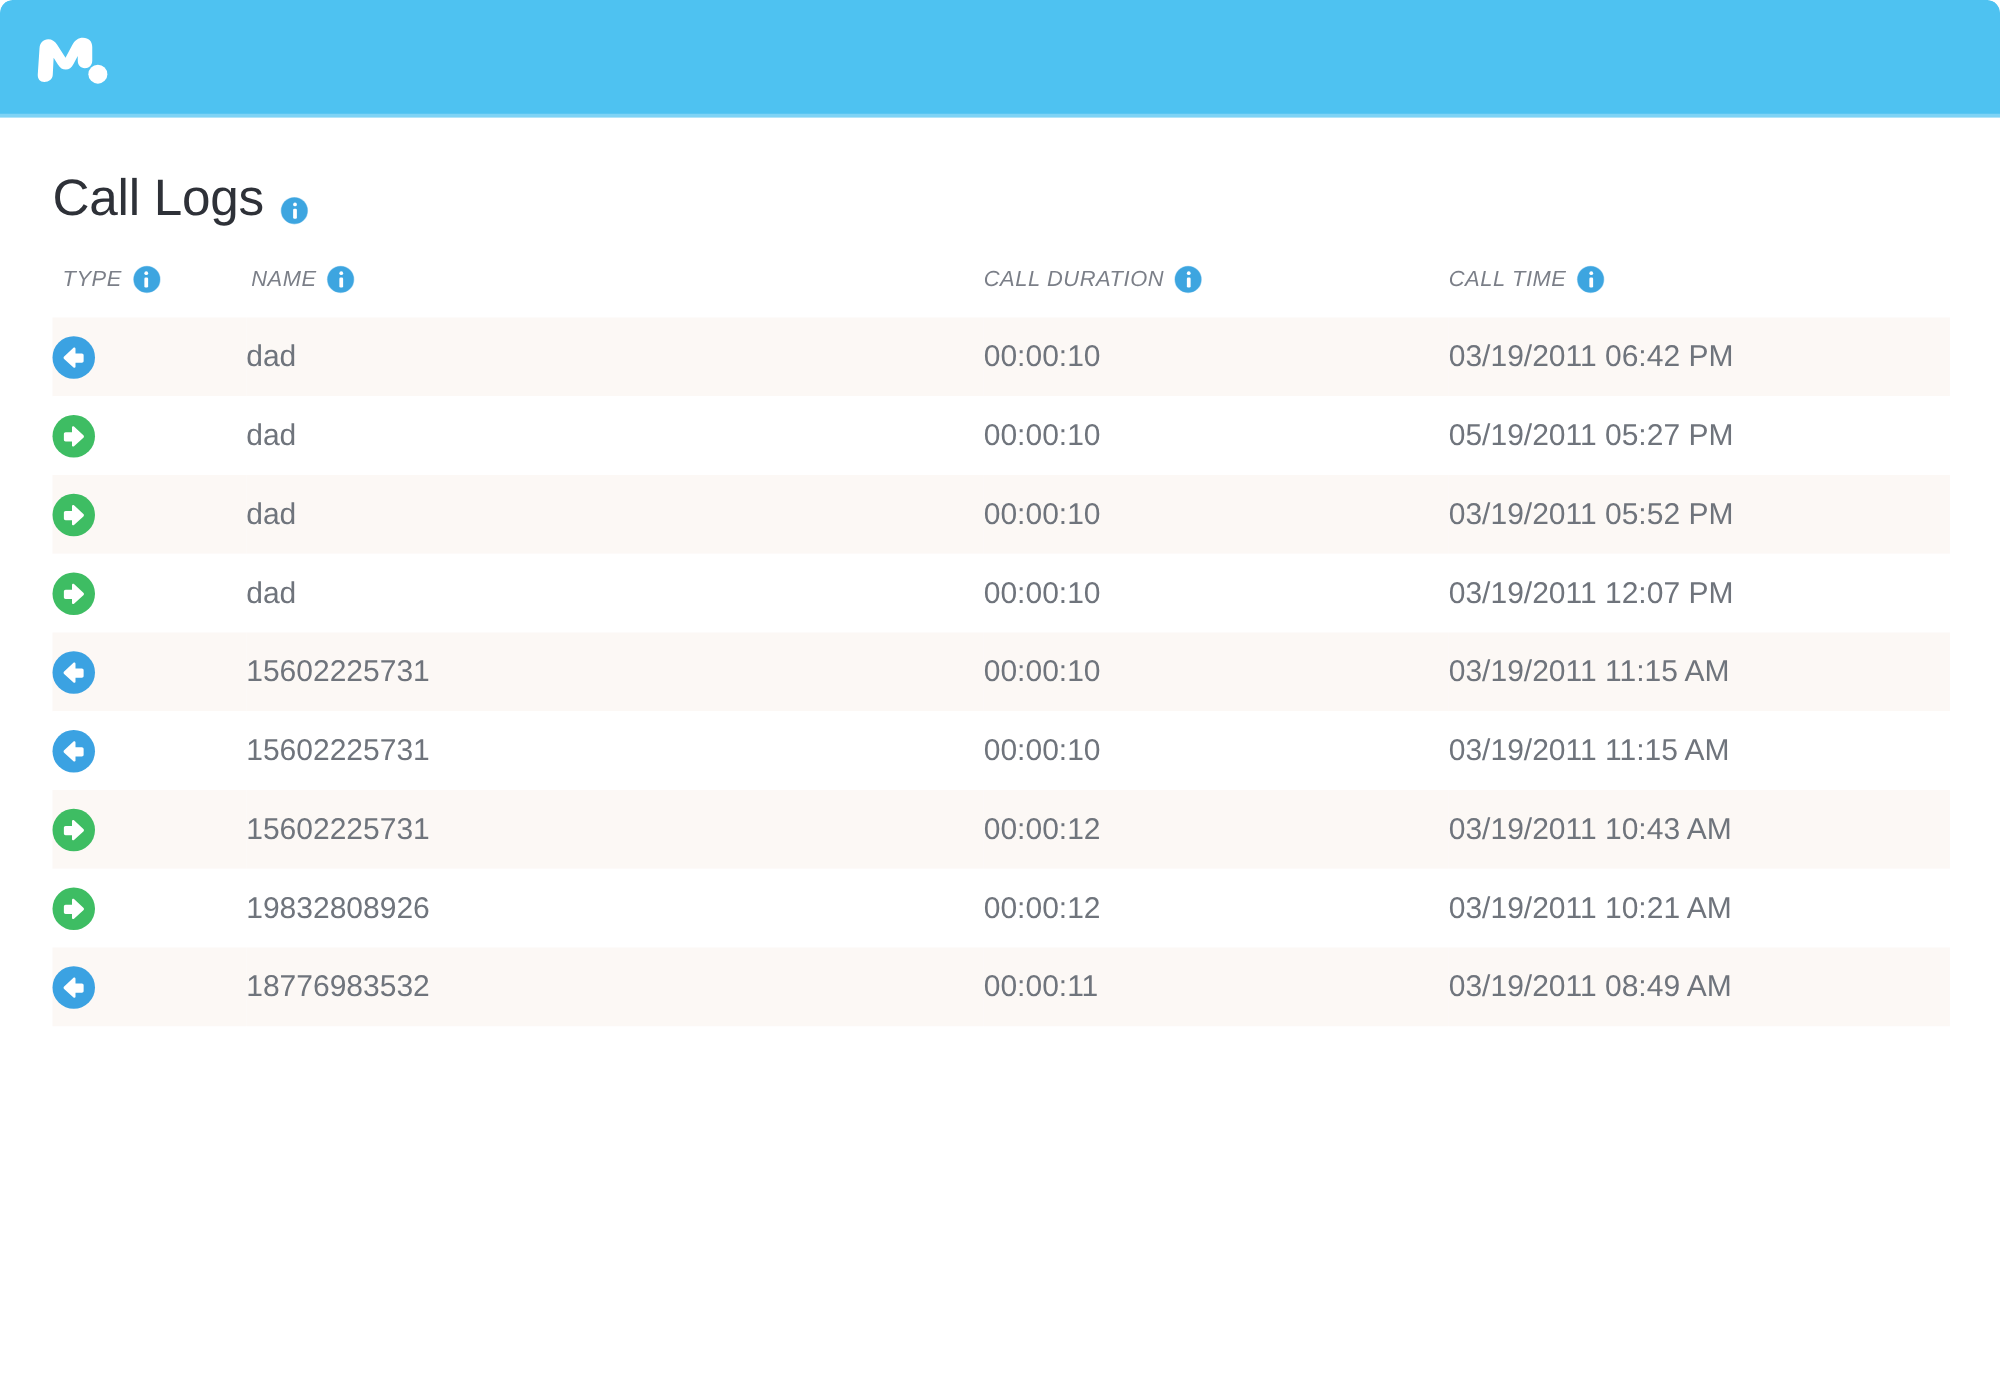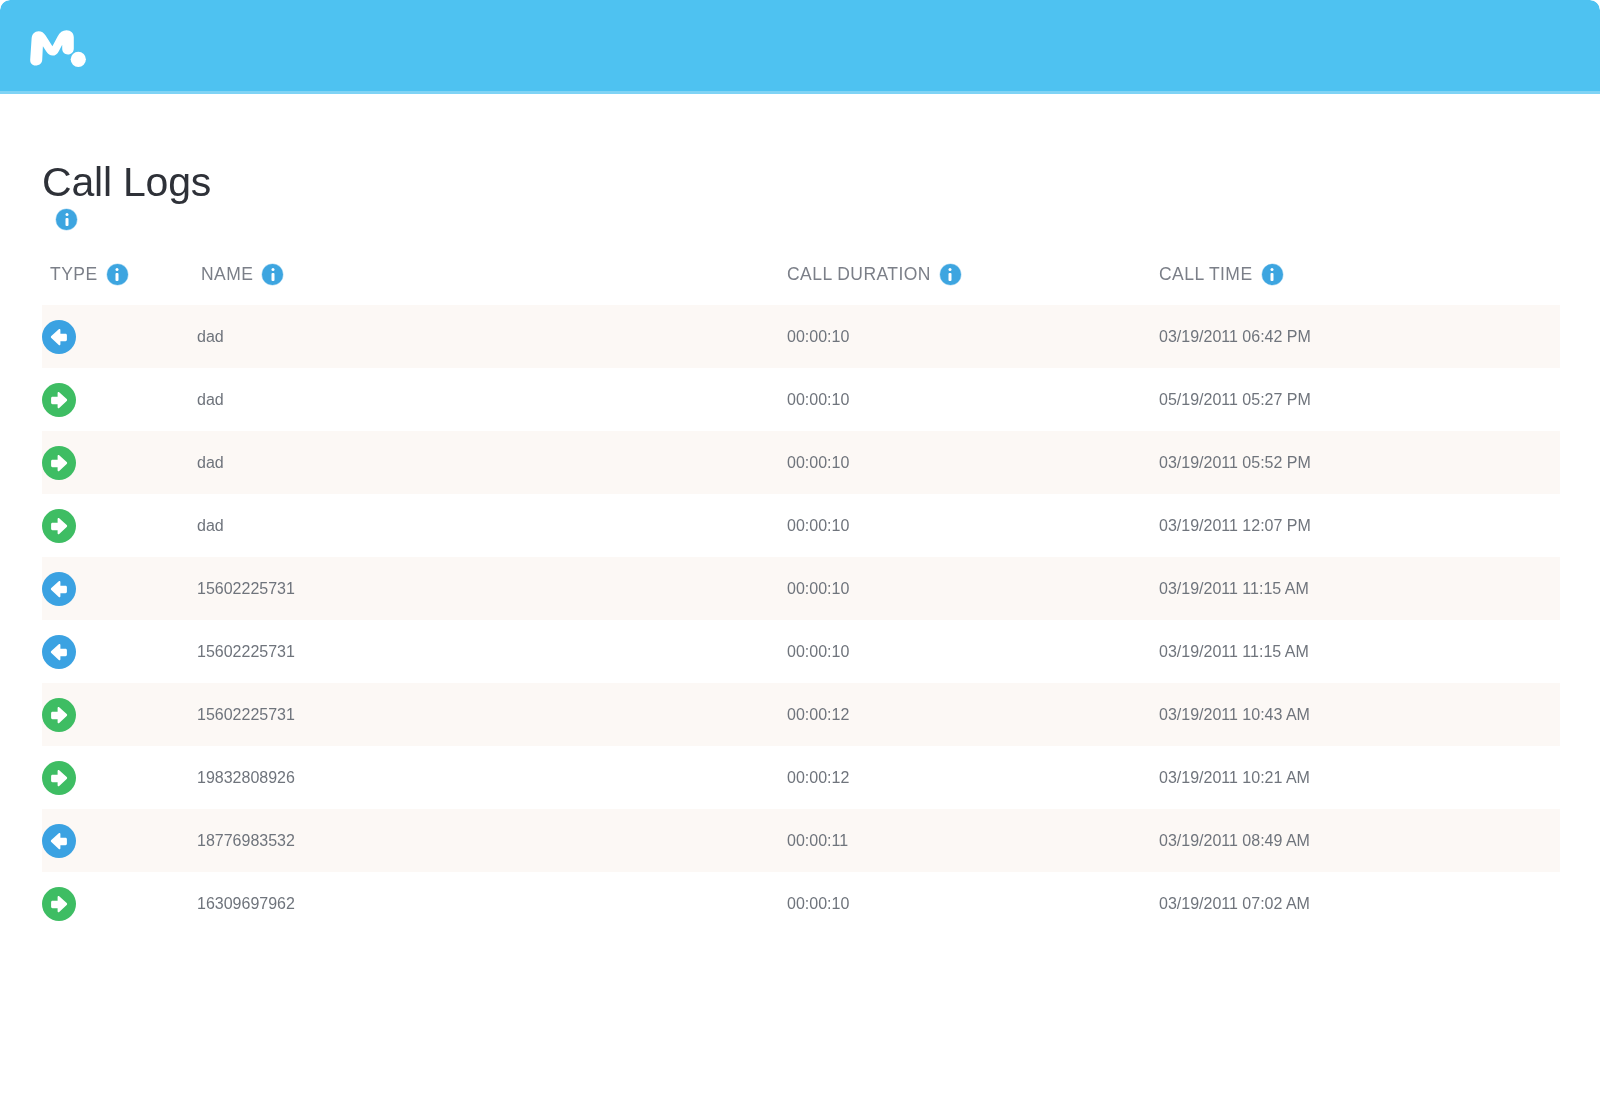--- a/index.html
+++ b/index.html
@@ -46,24 +46,23 @@
   }
   .logo svg { display: block; }
 
   
   .content {
     padding: 0 40px 0 42px;
   }
 
   .page-title-row {
     display: flex;
-    align-items: flex-start;
-    padding-top: 68px;
+    align-items: flex-end;
+    padding-top: 44px;
     padding-bottom: 0;
-    flex-direction: column;
   }
   .page-title {
     font-size: 41px;
     font-weight: 400;
     color: #2e3138;
     letter-spacing: -0.2px;
     line-height: 1;
   }
 
   
@@ -116,29 +115,30 @@
     color: #7b7f88;
     letter-spacing: 0.45px;
     padding: 0 0 20px 0;
     vertical-align: middle;
     white-space: nowrap;
   }
   .th-inner {
     display: flex;
     align-items: center;
     gap: 9px;
+    font-style: italic;
   }
 
   .col-type     { width: 155px; }
   .col-name     { width: 590px; }
   .col-duration { width: 372px; }
   .col-time     { width: auto;  }
 
   .table td {
-    font-size: 16px;
+    font-size: 24px;
     color: #6f747c;
     height: 63px;
     vertical-align: middle;
     padding: 0;
     white-space: nowrap;
   }
 
   .table tbody tr.odd  { background: #fcf8f5; }
   .table tbody tr.even { background: #ffffff; }
 
@@ -293,25 +293,17 @@
             <td>03/19/2011 10:21 AM</td>
           </tr>
           <tr class="odd">
             <td class="cell-type"><span class="dir-icon dir-in"><svg width="34" height="34" viewBox="0 0 34 34">
                   <path fill="#ffffff" d="M16.8 9.2 9.3 16.1c-0.6 0.5-0.6 1.4 0 2l7.5 6.9c0.6 0.6 1.6 0.1 1.6-0.7v-3.1h5.1c0.8 0 1.4-0.6 1.4-1.4v-4.6c0-0.8-0.6-1.4-1.4-1.4h-5.1V9.9c0-0.8-1-1.3-1.6-0.7z"></path>
                 </svg></span></td>
             <td class="cell-name">18776983532</td>
             <td>00:00:11</td>
             <td>03/19/2011 08:49 AM</td>
           </tr>
-          <tr class="even">
-            <td class="cell-type"><span class="dir-icon dir-out"><svg width="34" height="34" viewBox="0 0 34 34">
-                  <path fill="#ffffff" d="M17.2 9.2l7.5 6.9c0.6 0.5 0.6 1.4 0 2l-7.5 6.9c-0.6 0.6-1.6 0.1-1.6-0.7v-3.1h-5.1c-0.8 0-1.4-0.6-1.4-1.4v-4.6c0-0.8 0.6-1.4 1.4-1.4h5.1V9.9c0-0.8 1-1.3 1.6-0.7z"></path>
-                </svg></span></td>
-            <td class="cell-name">16309697962</td>
-            <td>00:00:10</td>
-            <td>03/19/2011 07:02 AM</td>
-          </tr>
         </tbody>
     </table>
 
   </div>
 </div>
 
 </body></html>

